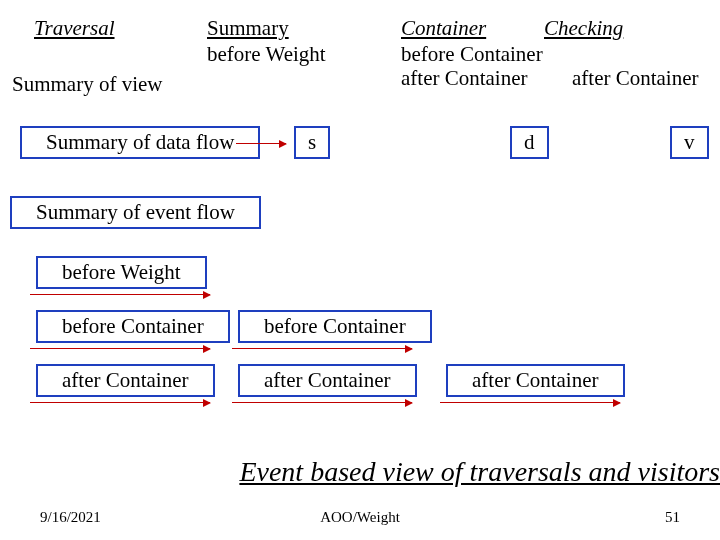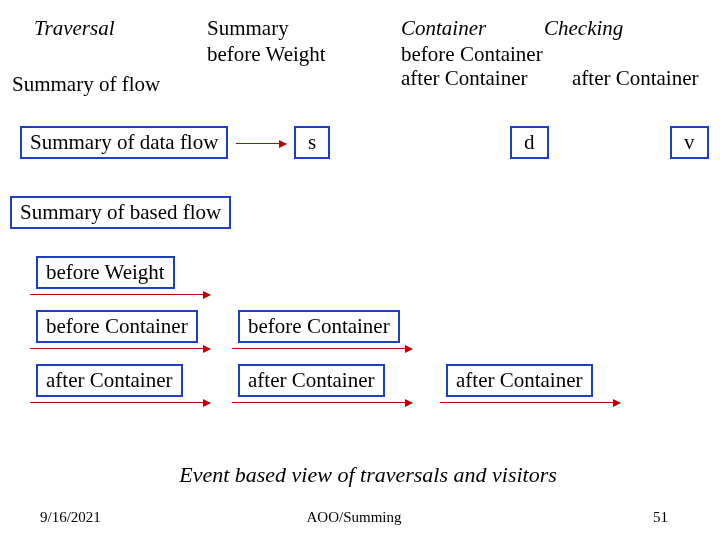--- a/index.html
+++ b/index.html
@@ -1,68 +1,68 @@
 <!DOCTYPE html>
 <html><head>
 <meta charset="utf-8">
 <style>
 html,body{margin:0;padding:0}
 body{width:720px;height:540px;background:#fff;font-family:"Times New Roman",Times,serif;font-size:21px;color:#000;position:relative}
-.u{}
+.u{text-decoration:underline}
 .i{font-style:italic}
 .abs{position:absolute}
 
 
-.bluebox{border:2px solid #1e3fbf;padding:2px 8px;background:#fff}
+.bluebox{border:2px solid #1e3fbf;padding:2px 24px;background:#fff}
 
 
 .redarrow{position:absolute;height:0;border-top:1px solid #c00000}
 .redarrow::after{content:"";position:absolute;right:-1px;top:-4px;border-left:8px solid #c00000;border-top:4px solid transparent;border-bottom:4px solid transparent}
 
 
-.footer{position:absolute;left:0;right:12px;bottom:14px;font-size:15px;display:flex;justify-content:space-between;padding:0 40px;align-items:center}
+.footer{position:absolute;left:0;right:0;bottom:14px;font-size:15px;display:flex;justify-content:space-between;padding:0 40px;align-items:center}
 .footer .center{position:absolute;left:50%;transform:translateX(-50%)}
 
-.caption{position:absolute;left:16px;right:0;bottom:52px;text-align:center;font-style:italic;font-size:22px}
+.caption{position:absolute;left:16px;right:0;bottom:52px;text-align:right;font-style:italic;font-size:28px}
 </style>
 </head>
 <body>
 
 <div class="abs u i" style="left:34px;top:16px">Traversal</div>
 
 <div class="abs u" style="left:207px;top:16px">Summary</div>
 <div class="abs" style="left:207px;top:42px">before Weight</div>
 
 <div class="abs u i" style="left:401px;top:16px">Container</div>
 <div class="abs" style="left:401px;top:42px">before Container</div>
 <div class="abs" style="left:401px;top:66px">after Container</div>
 
 <div class="abs u i" style="left:544px;top:16px">Checking</div>
 <div class="abs" style="left:572px;top:66px">after Container</div>
 
-<div class="abs" style="left:12px;top:72px">Summary of flow</div>
+<div class="abs" style="left:12px;top:72px">Summary of view</div>
 
 <div class="abs bluebox" style="left:20px;top:126px">
   <span>Summary of data flow</span>
 </div>
 
 <div class="redarrow" style="left:236px;top:143px;width:50px"></div>
 
 <div class="abs bluebox" style="left:294px;top:126px;padding:2px 12px">
   <span>s</span>
 </div>
 <div class="abs bluebox" style="left:510px;top:126px;padding:2px 12px">
   <span>d</span>
 </div>
 <div class="abs bluebox" style="left:670px;top:126px;padding:2px 12px">
   <span>v</span>
 </div>
 
 <div class="abs bluebox" style="left:10px;top:196px">
-  <span>Summary of based flow</span>
+  <span>Summary of event flow</span>
 </div>
 
 <div class="abs bluebox" style="left:36px;top:256px">
   <span>before Weight</span>
 </div>
 <div class="redarrow" style="left:30px;top:294px;width:180px"></div>
 
 <div class="abs bluebox" style="left:36px;top:310px">
   <span>before Container</span>
 </div>
@@ -87,15 +87,15 @@
   <span>after Container</span>
 </div>
 <div class="redarrow" style="left:440px;top:402px;width:180px"></div>
 
 <div class="caption">
   <span class="u">Event  based view of traversals and visitors</span>
 </div>
 
 <div class="footer">
   <span>9/16/2021</span>
-  <span class="center">AOO/Summing</span>
+  <span class="center">AOO/Weight</span>
   <span>51</span>
 </div>
 
 </body></html>

